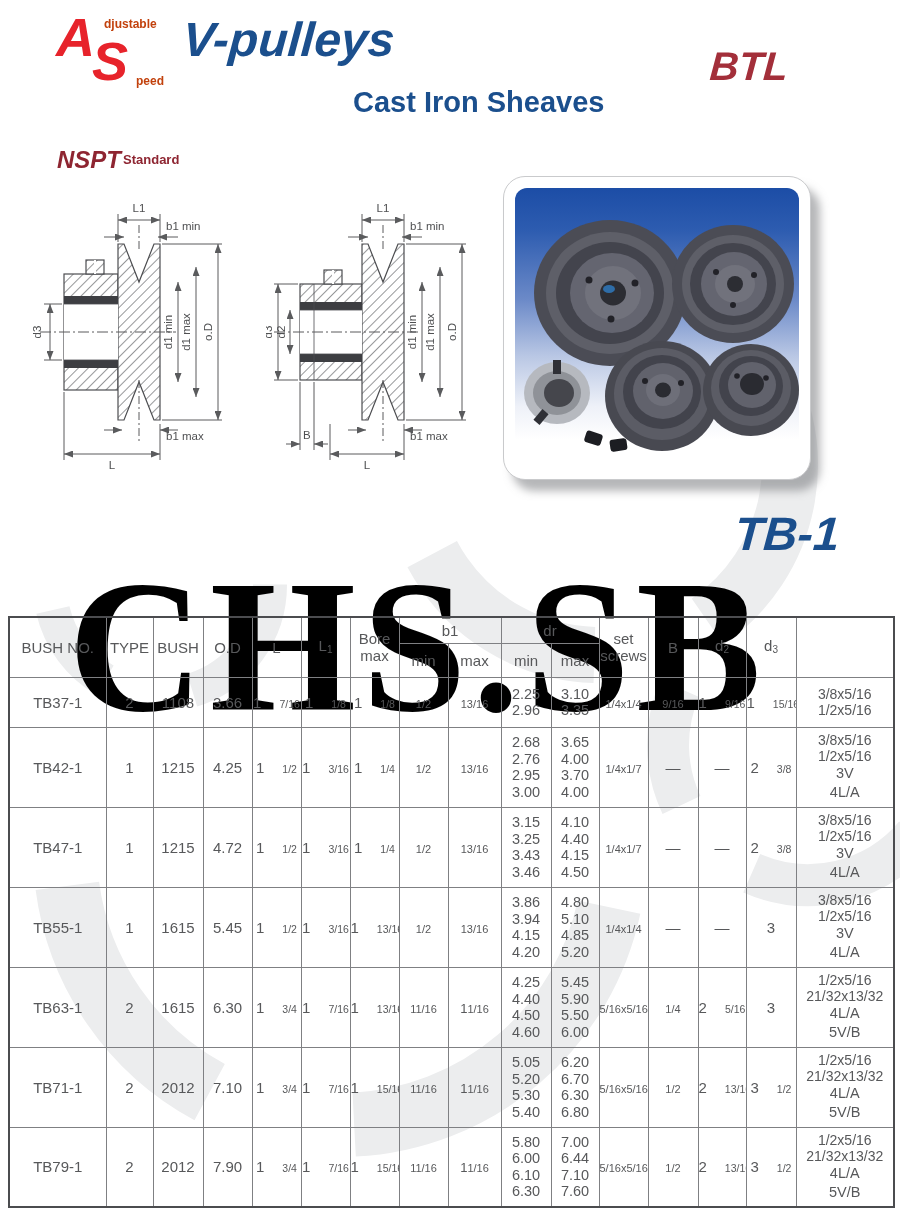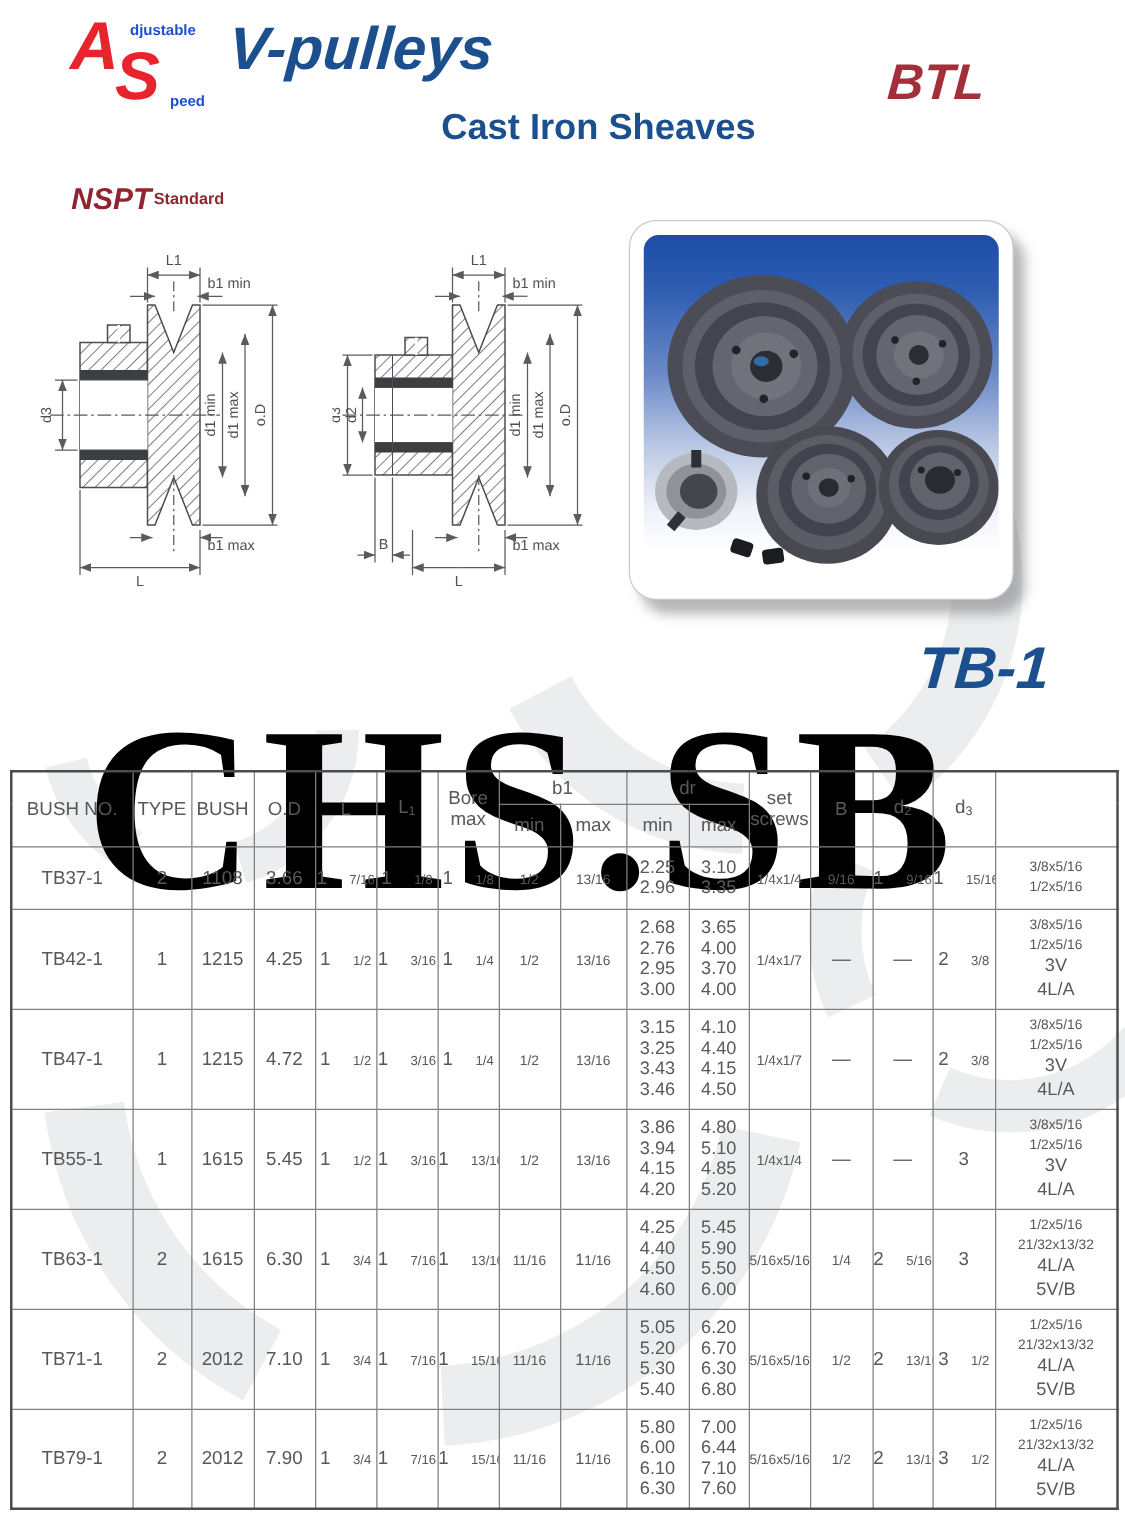--- a/index.html
+++ b/index.html
@@ -8,21 +8,21 @@
   .wm-svg{position:absolute;left:0;top:0;z-index:0;}
   .wm-text{position:absolute;left:68px;top:538px;z-index:0;font-family:"Liberation Serif",serif;
            font-weight:bold;font-size:188px;letter-spacing:6px;color:#000000;white-space:nowrap;}
   .layer{position:absolute;z-index:1;}
 
   
   .as-logo{left:56px;top:10px;width:140px;height:92px;}
   .as-a,.as-s{position:absolute;font-size:54px;font-weight:bold;font-style:italic;color:#e7232b;line-height:1;}
   .as-a{left:0;top:0;}
   .as-s{left:36px;top:24px;}
-  .as-small{position:absolute;font-size:12px;font-weight:bold;color:#1d4ed8;}
+  .as-small{position:absolute;font-size:12px;font-weight:bold;color:#c2410c;}
   .as-adj{left:48px;top:7px;}
   .as-speed{left:80px;top:64px;}
   .product-title{left:183px;top:12px;font-size:48px;font-weight:bold;font-style:italic;color:#1b4f8d;transform:skewX(-4deg);}
   .brand{left:710px;top:44px;font-size:40px;font-weight:bold;font-style:italic;color:#a32f3a;transform:skewX(-4deg);}
   .subtitle{left:343px;top:86px;font-size:29px;font-weight:bold;color:#1b4f8d;margin-left:10px;}
   .nspt{left:57px;top:146px;color:#8e2531;}
   .nspt .n1{font-size:24px;font-weight:bold;font-style:italic;}
   .nspt .n2{font-size:13px;font-weight:bold;vertical-align:4px;margin-left:2px;}
 
   
@@ -46,21 +46,21 @@
   .spec th,.spec td{border:1px solid #7f8083;text-align:center;vertical-align:middle;
         font-weight:normal;padding:1px 0;overflow:hidden;}
   .spec thead th{font-size:15px;line-height:17px;}
   .spec td{font-size:15px;}
   tr.h1{height:26px;} tr.h2{height:34px;}
   .sub{font-size:10px;vertical-align:-2px;}
   .wh{font-size:15px;} .fr{font-size:10.5px;margin-left:18px;}
   .sm-col{font-size:11px;} .sm-col .wh{font-size:13px;} .sm-col .fr{font-size:11px;margin-left:0;}
   .dash{font-size:15px;}
   .drv{font-size:14.5px;line-height:16.5px;}
-  .belt-sm{font-size:11px;line-height:16px;}
+  .belt-sm{font-size:14px;line-height:16px;}
   .belt-lg{font-size:14.5px;line-height:19px;}
 </style>
 </head>
 <body>
 
 <div class="page">
 
   <svg class="wm-svg" width="900" height="1217">
     <g fill="none" stroke="#ecedee">
       <circle cx="600" cy="465" r="190" stroke-width="56" stroke-dasharray="300 120 200 577" transform="rotate(-35 600 465)"></circle>

